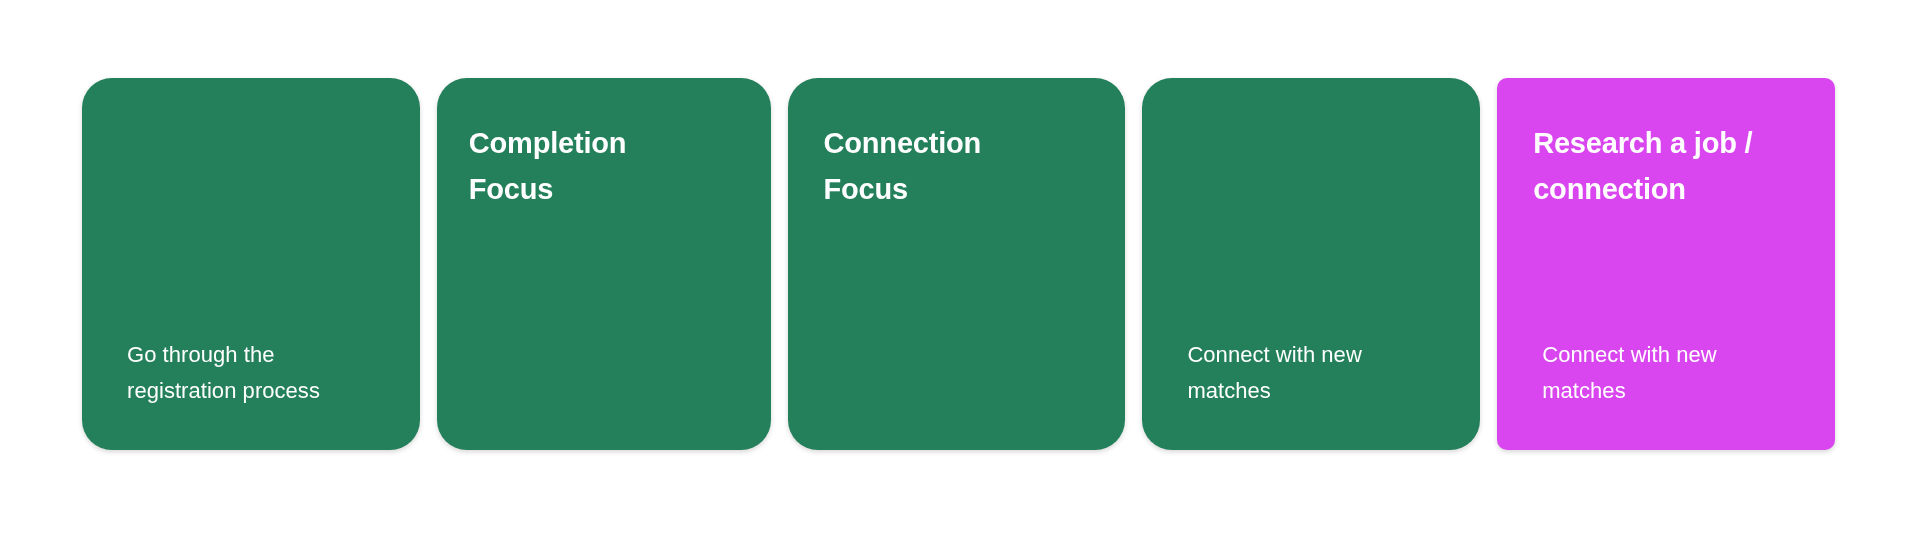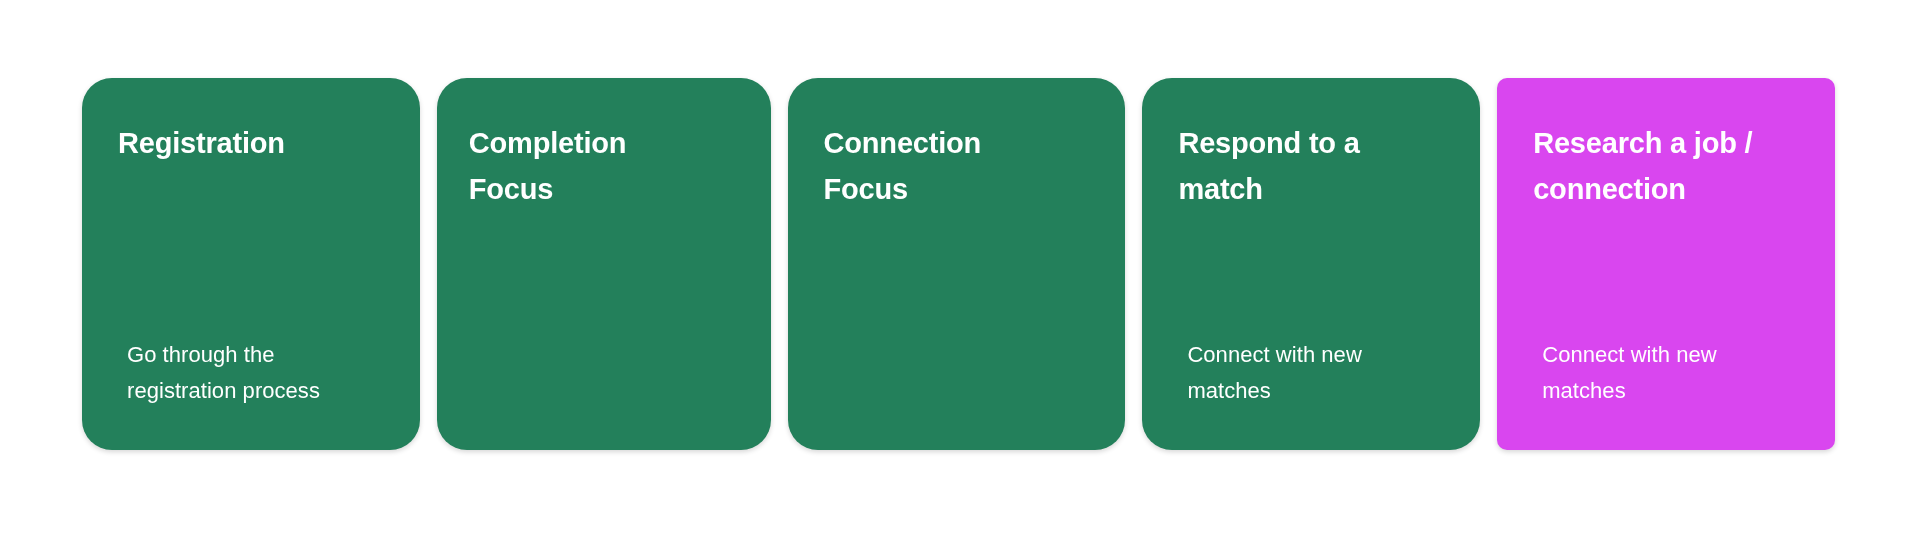--- a/index.html
+++ b/index.html
@@ -71,38 +71,35 @@
     white-space: pre-line;
   }
 </style>
 </head>
 <body>
 
 <div class="board">
   <div class="card-row">
 
     <div class="card" style="background: rgb(35, 128, 91); border-radius: 30px;">
-      <h2 class="card-title">Registration</h2>
       <p class="card-body">Go through the
 registration process</p>
     </div>
 
     <div class="card" style="background: rgb(35, 128, 91); border-radius: 30px; padding-left: 32px;">
       <h2 class="card-title">Completion
 Focus</h2>
     </div>
 
     <div class="card" style="background: rgb(35, 128, 91); border-radius: 30px;">
       <h2 class="card-title">Connection
 Focus</h2>
     </div>
 
     <div class="card" style="background: rgb(35, 128, 91); border-radius: 30px;">
-      <h2 class="card-title">Respond to a
-match</h2>
       <p class="card-body">Connect with new
 matches</p>
     </div>
 
     <div class="card" style="background: #d946ef; border-radius: 10px;">
       <h2 class="card-title">Research a job /
 connection</h2>
       <p class="card-body">Connect with new
 matches</p>
     </div>

